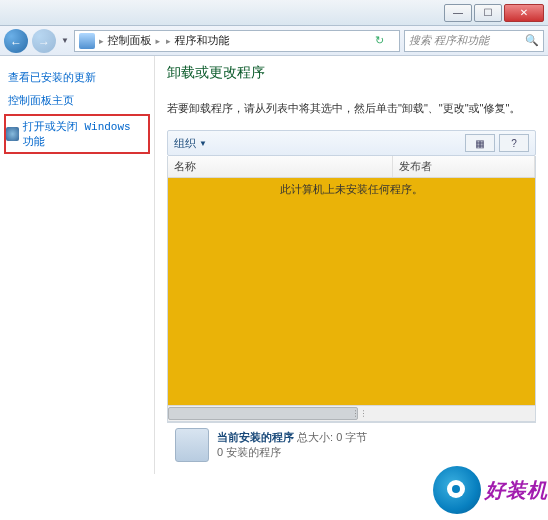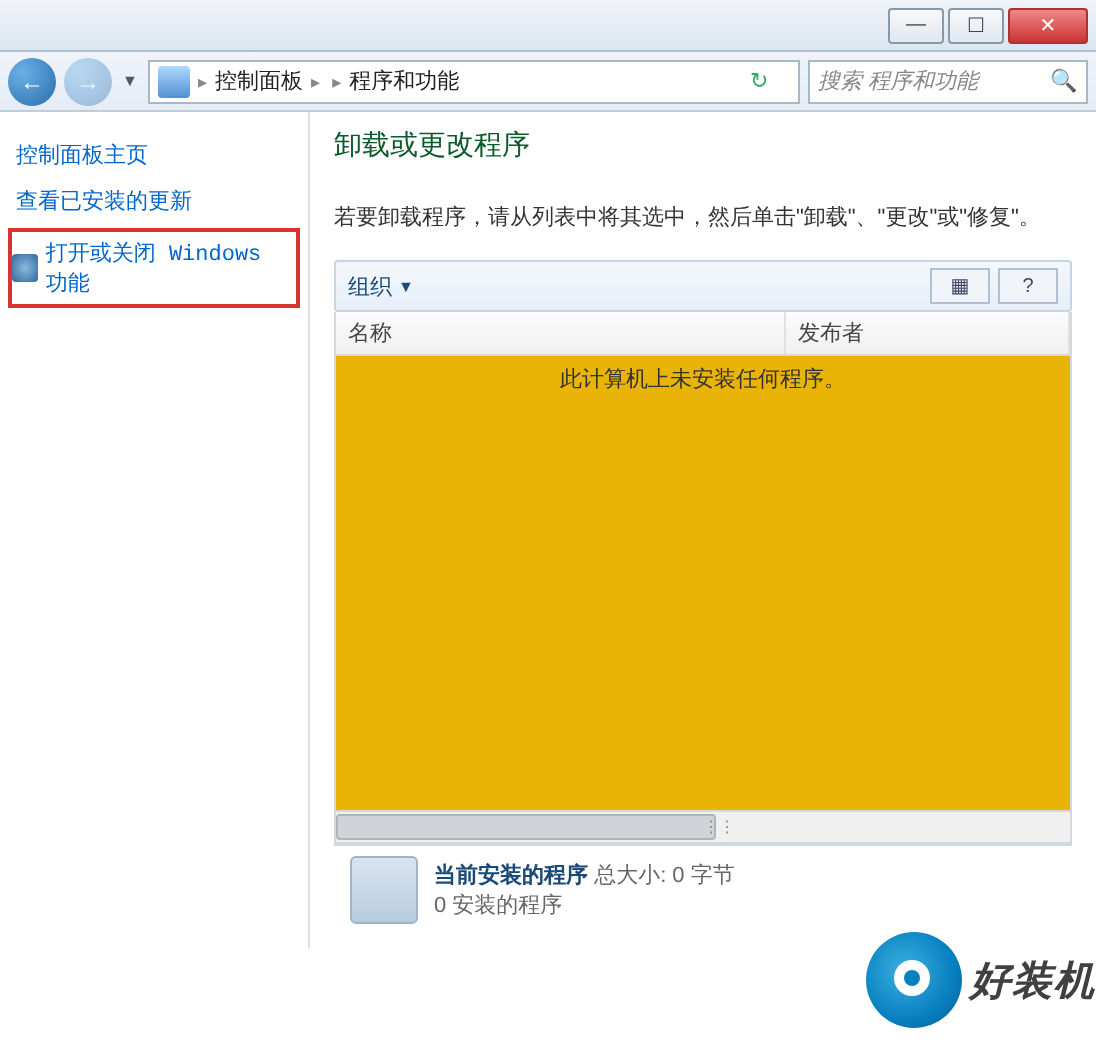--- a/index.html
+++ b/index.html
@@ -47,21 +47,21 @@
   .statusbar { height: 44px; border-top: 1px solid #d0d8e0; display: flex; align-items: center; padding: 20px 8px; gap: 8px; }
   .stat-icon { width: 34px; height: 34px; background: linear-gradient(#d8e4f0,#b8cce0); border: 1px solid #a0b4c8; border-radius: 3px; }
   .stat-text { font-size: 11px; }
   .stat-text .line1 { color: #1a4a7a; }
   .stat-text .line2 { color: #666; }
   
   .watermark { position: absolute; right: 0; bottom: 6px; display: flex; align-items: center; gap: 4px; }
   .wm-eye { width: 48px; height: 48px; border-radius: 50%; background: radial-gradient(circle at 40% 40%, #3bb0e0 0%, #0880c0 60%, #065a90 100%); position: relative; }
   .wm-eye::after { content: ""; position: absolute; left: 14px; top: 14px; width: 18px; height: 18px; border-radius: 50%; background: #fff; }
   .wm-eye::before { content: ""; position: absolute; left: 19px; top: 19px; width: 8px; height: 8px; border-radius: 50%; background: #0880c0; z-index: 2; }
-  .wm-text { font-size: 20px; font-weight: bold; color: #404040; font-style: italic; letter-spacing: 1px; }
+  .wm-text { font-size: 20px; font-weight: bold; color: #a21caf; font-style: italic; letter-spacing: 1px; }
 </style>
 </head>
 <body>
 
 <div class="titlebar">
   <div class="winbtn">—</div>
   <div class="winbtn">☐</div>
   <div class="winbtn close">✕</div>
 </div>
 
@@ -80,24 +80,24 @@
   </div>
   <div class="searchbox">
     <span>搜索 程序和功能</span>
     <span class="sicon">🔍</span>
   </div>
 </div>
 
 <div class="body-area">
   <div class="sidebar">
     <div class="side-link">
-      <span>控制面板主页</span>
+      <span>查看已安装的更新</span>
     </div>
     <div class="side-link">
-      <span>查看已安装的更新</span>
+      <span>控制面板主页</span>
     </div>
     <div class="highlighted">
       <div class="side-link" style="padding:0">
         <span class="licon"></span>
         <span>打开或关闭 Windows 功能</span>
       </div>
     </div>
   </div>
 
   <div class="main">

